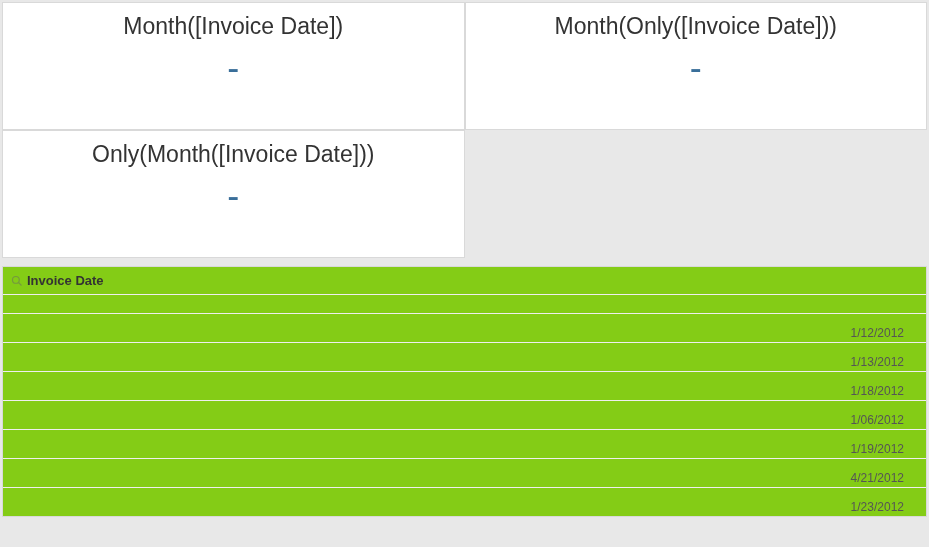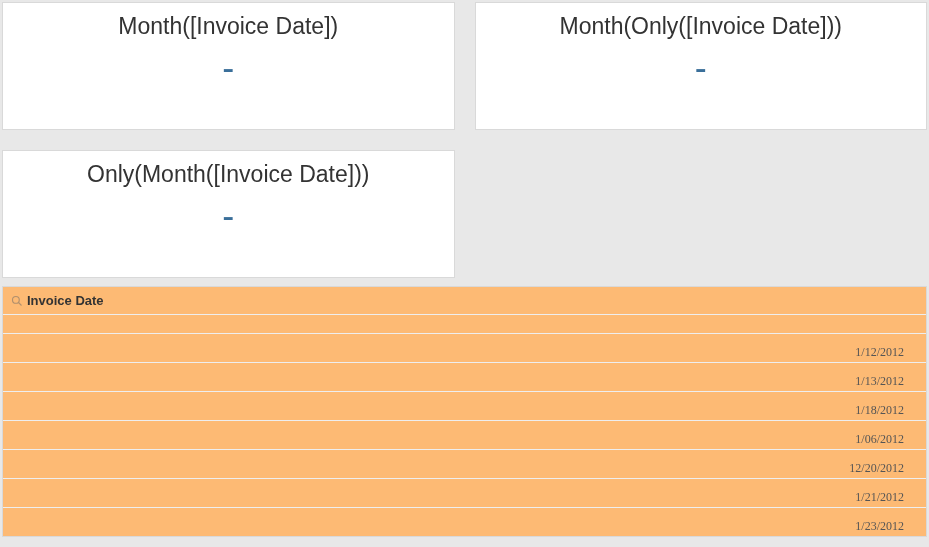--- a/index.html
+++ b/index.html
@@ -6,21 +6,21 @@
     body {
       font-family: "Segoe UI", Arial, sans-serif;
       background: #e8e8e8;
       width: 929px;
       height: 547px;
       overflow: hidden;
     }
     .kpi-grid {
       display: grid;
       grid-template-columns: 1fr 1fr;
-      gap: 20px;
+      gap: 0;
       padding: 2px;
     }
     .kpi-card {
       background: #fff;
       border: 1px solid #d9d9d9;
       height: 128px;
       display: flex;
       flex-direction: column;
       align-items: center;
       justify-content: flex-start;
@@ -37,21 +37,21 @@
       font-size: 44px;
       font-weight: 400;
       color: #3a6f9a;
       line-height: 1.1;
     }
     .kpi-value.dash {
       font-size: 36px;
       color: #3a6f9a;
     }
     .filter-panel {
-      background: #fdba74;
+      background: #84cc16;
       margin: 6px 2px 2px 2px;
       border: 1px solid #d9d9d9;
     }
     .filter-header {
       display: flex;
       align-items: center;
       padding: 6px 8px;
       border-bottom: 1px solid #eee;
       gap: 4px;
     }
@@ -70,21 +70,20 @@
     }
     .filter-row {
       display: flex;
       justify-content: flex-end;
       align-items: center;
       padding: 14px 22px 5px 10px;
       border-top: 1px solid #eee;
       font-size: 12px;
       color: #555;
       height: 29px;
-      font-family: Liberation Serif, serif;
     }
   </style>
 </head>
 <body>
 
 <div class="kpi-grid">
   <div class="kpi-card">
     <div class="kpi-title">Month([Invoice Date])</div>
     <div class="kpi-value dash">-</div>
   </div>
@@ -113,21 +112,21 @@
   <div class="filter-row">
       <span>1/13/2012</span>
     </div>
   <div class="filter-row">
       <span>1/18/2012</span>
     </div>
   <div class="filter-row">
       <span>1/06/2012</span>
     </div>
   <div class="filter-row">
-      <span>12/20/2012</span>
+      <span>1/19/2012</span>
     </div>
   <div class="filter-row">
-      <span>1/21/2012</span>
+      <span>4/21/2012</span>
     </div>
   <div class="filter-row">
       <span>1/23/2012</span>
     </div>
 </div>
 
 </body></html>

